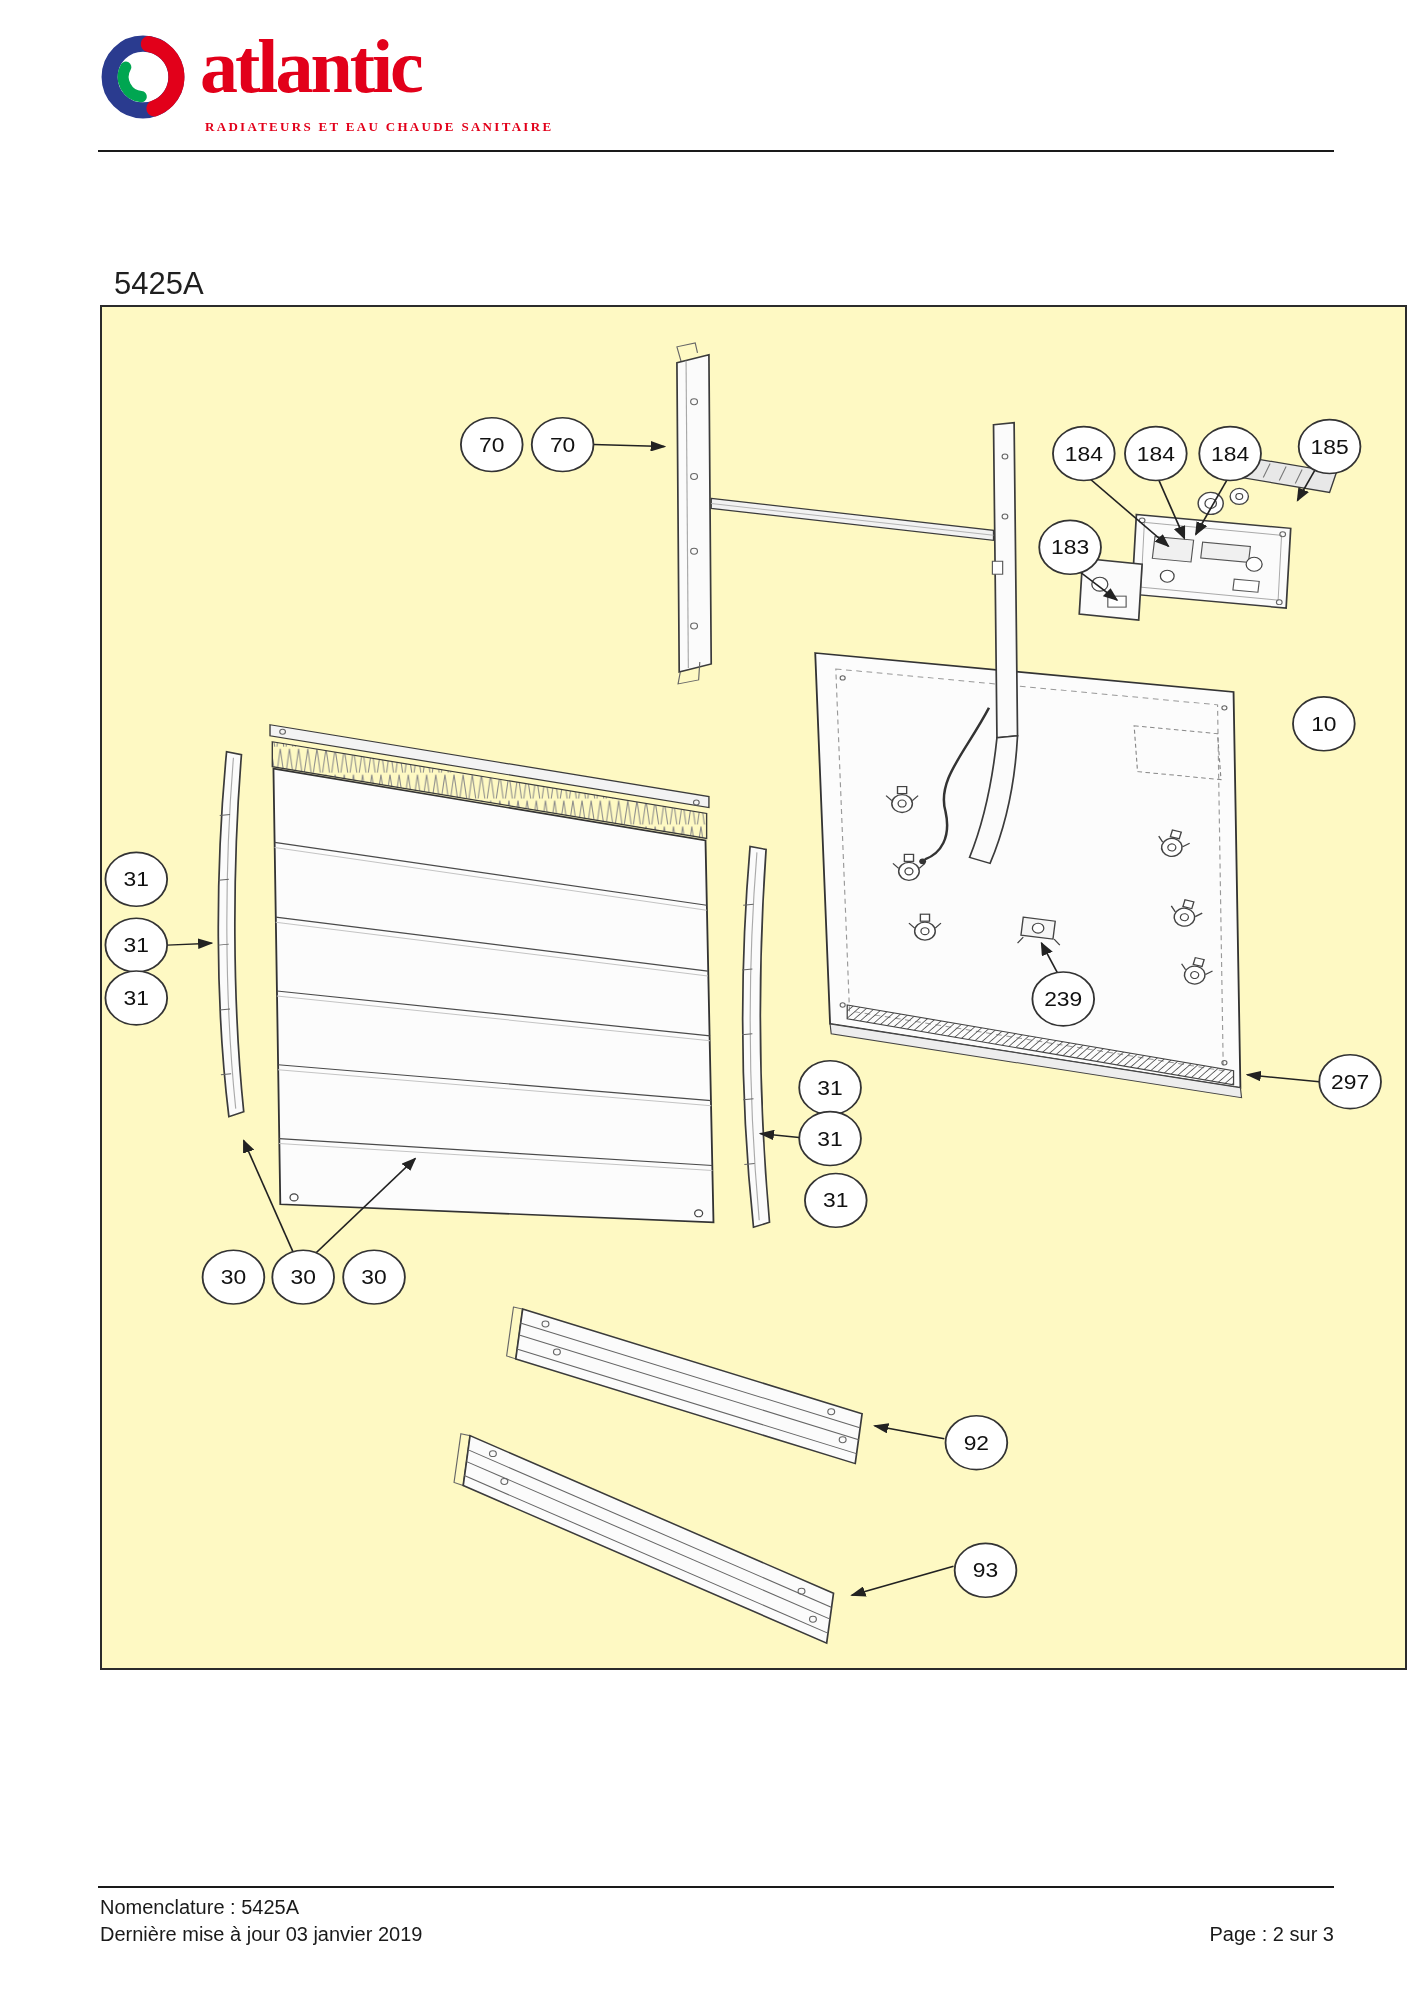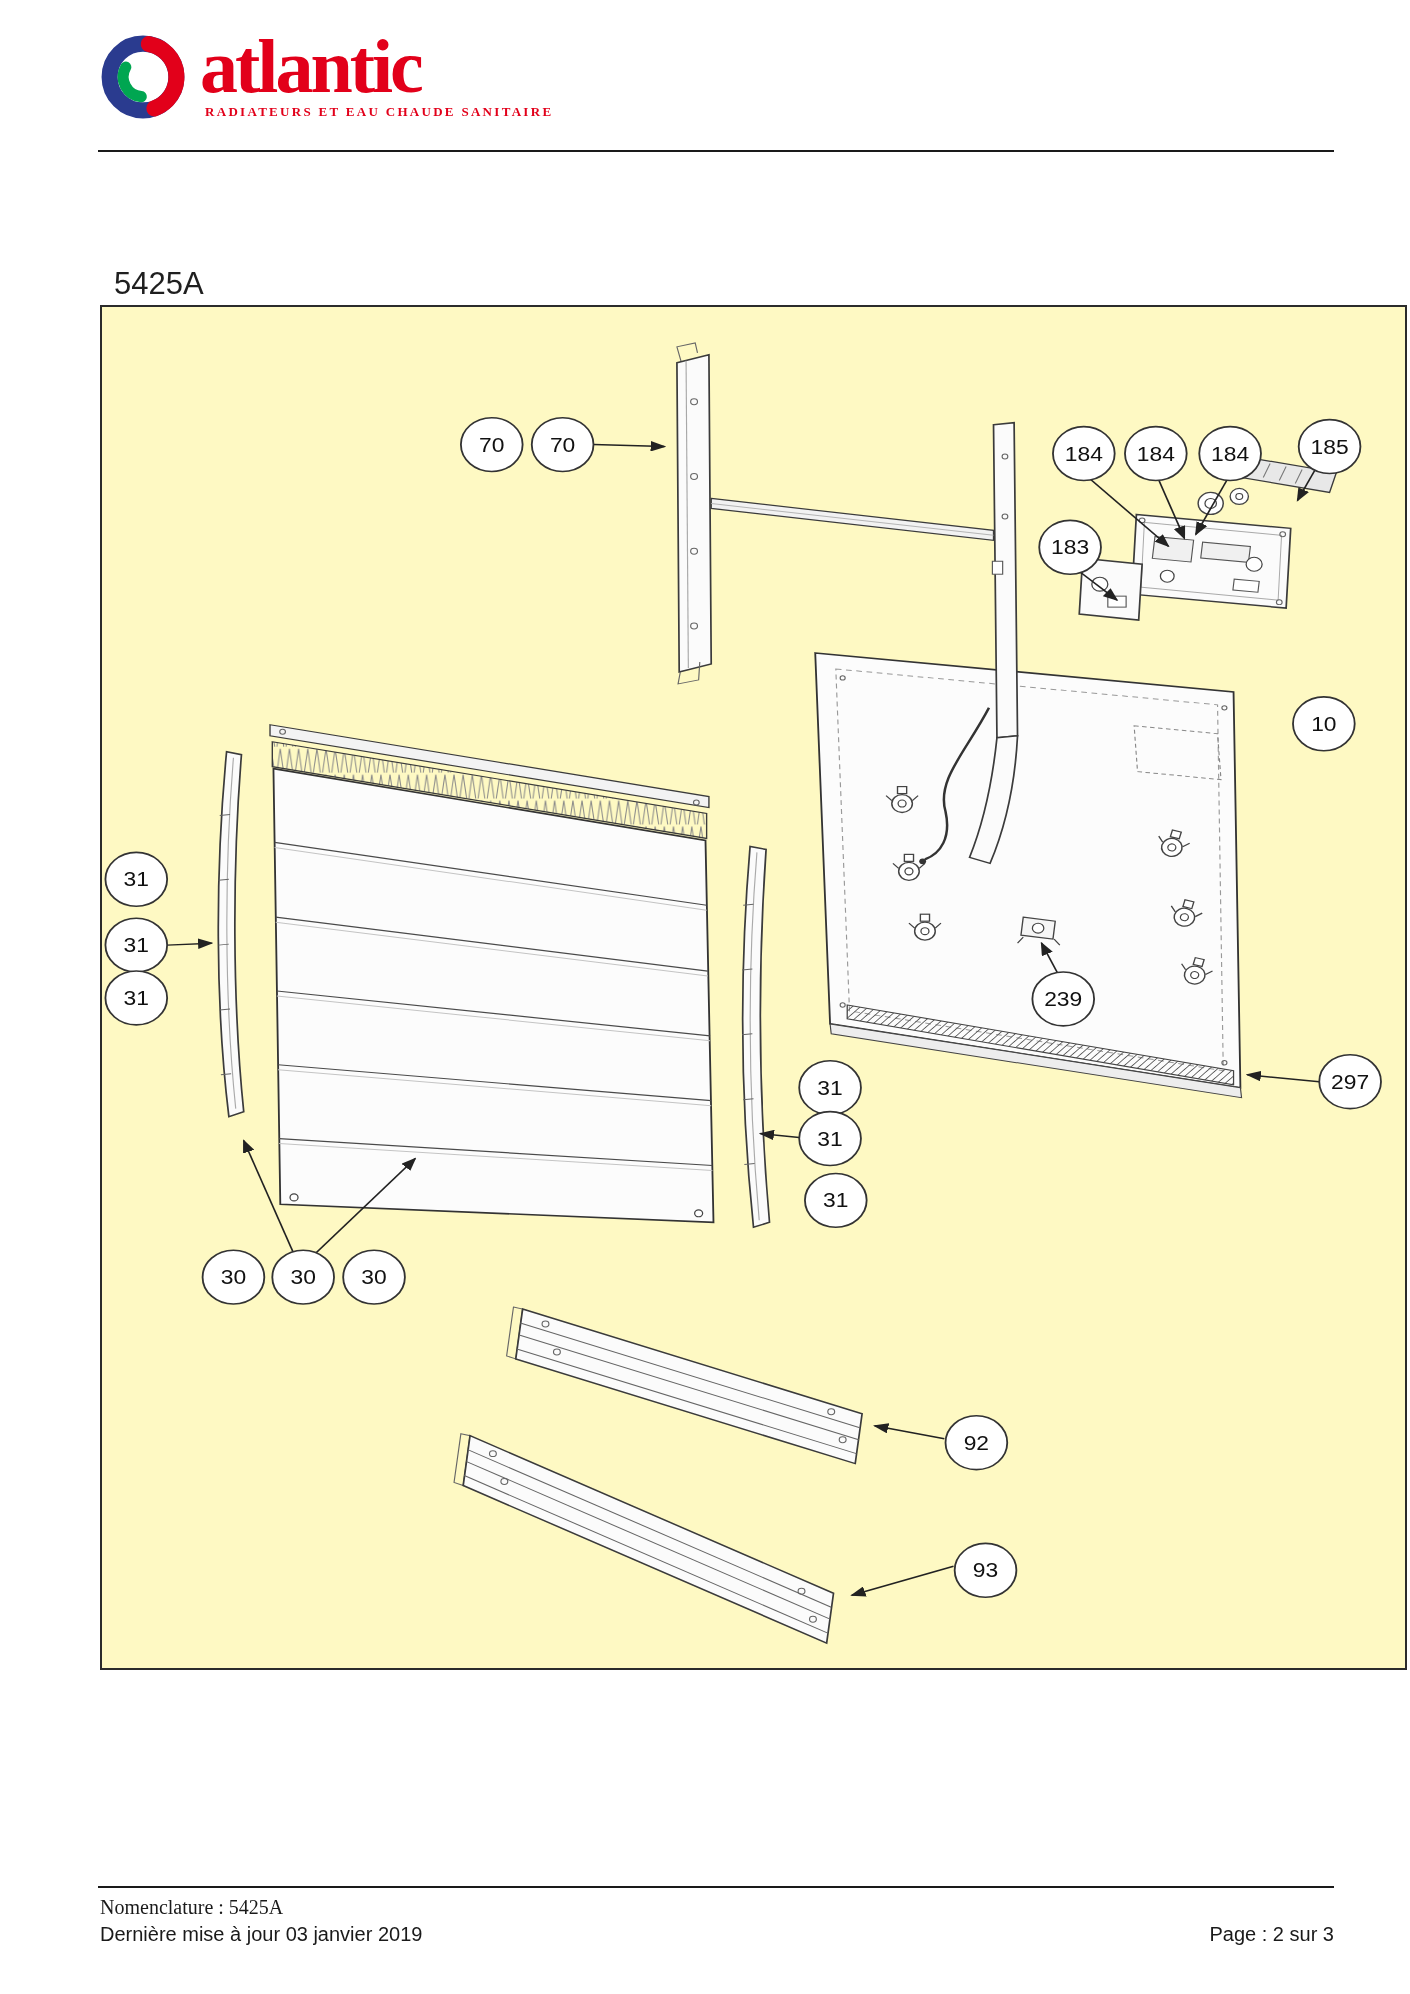--- a/index.html
+++ b/index.html
@@ -5,30 +5,30 @@
   html,body{margin:0;padding:0;background:#ffffff;}
   .page{
     position:relative;width:1410px;height:1994px;background:#ffffff;
     font-family:"Liberation Sans",sans-serif;color:#1a1a1a;overflow:hidden;
   }
   
   .brand{position:absolute;left:96px;top:30px;display:flex;align-items:flex-start;font-family:Liberation Serif, serif;}
   .brand-icon{width:94px;height:94px;display:block;}
   .brand-text{margin-left:10px;}
   .wordmark{font-size:76px;font-weight:bold;color:#e2001a;letter-spacing:-3px;line-height:0.95;}
-  .tagline{font-size:13px;font-weight:bold;color:#e2001a;letter-spacing:2.3px;margin-top:2px;margin-left:5px;white-space:nowrap;}
+  .tagline{font-size:13px;font-weight:bold;color:#e2001a;letter-spacing:2.3px;margin-top:17px;margin-left:5px;white-space:nowrap;}
   .header-rule{position:absolute;left:98px;top:150px;width:1236px;height:2px;background:#1a1a1a;}
   
   .doc-title{position:absolute;left:114px;top:266px;font-size:31px;color:#1f1f1f;}
   
   .diagram-frame{position:absolute;left:100px;top:305px;width:1307px;height:1365px;border:2px solid #2b2b2b;box-sizing:border-box;background:#fef9c3;}
   .diagram-frame svg{display:block;width:100%;height:100%;}
   
   .footer-rule{position:absolute;left:98px;top:1886px;width:1236px;height:2px;background:#1a1a1a;}
-  .footer-line1{position:absolute;left:100px;top:1896px;font-size:20px;color:#1a1a1a;font-family:Liberation Serif, serif;}
+  .footer-line1{position:absolute;left:100px;top:1896px;font-size:20px;color:#1a1a1a;}
   .footer-line2{position:absolute;left:100px;top:1923px;font-size:20px;color:#1a1a1a;text-align:right;}
   .page-info{position:absolute;right:76px;top:1923px;font-size:20px;color:#1a1a1a;}
   
   .part{fill:#fbfbfb;stroke:#3b3b3b;stroke-width:1.5;}
   .thin{stroke:#666;stroke-width:1;fill:none;}
   .callout-circle{fill:#ffffff;stroke:#333;stroke-width:1.6;}
   .callout-text{font-family:"Liberation Sans",sans-serif;font-size:20px;fill:#111;text-anchor:middle;}
   .arrow{stroke:#222;stroke-width:1.5;fill:none;}
 </style>
 </head>

